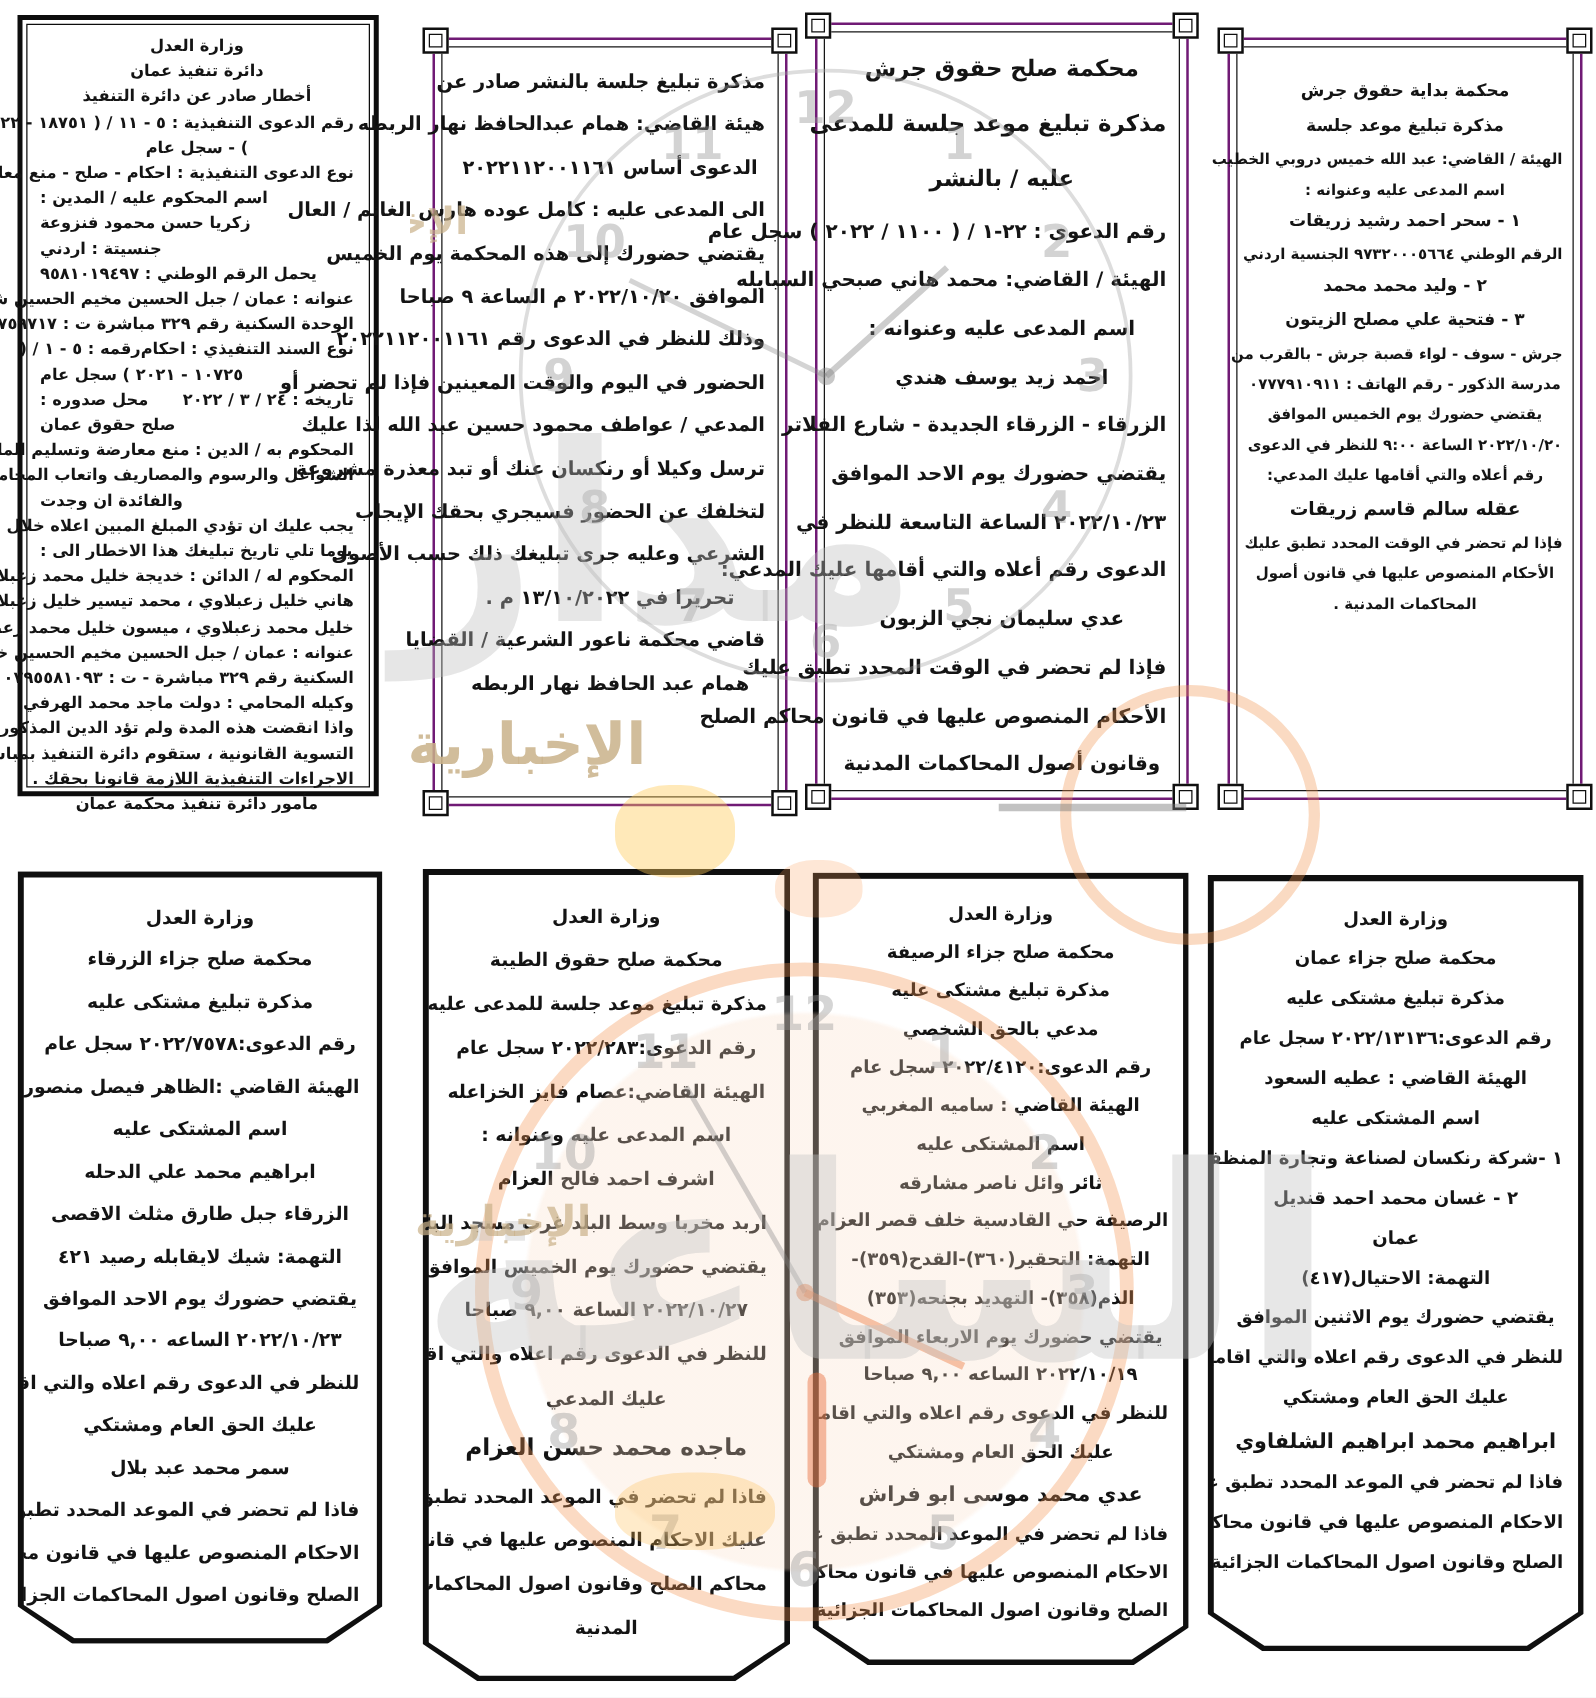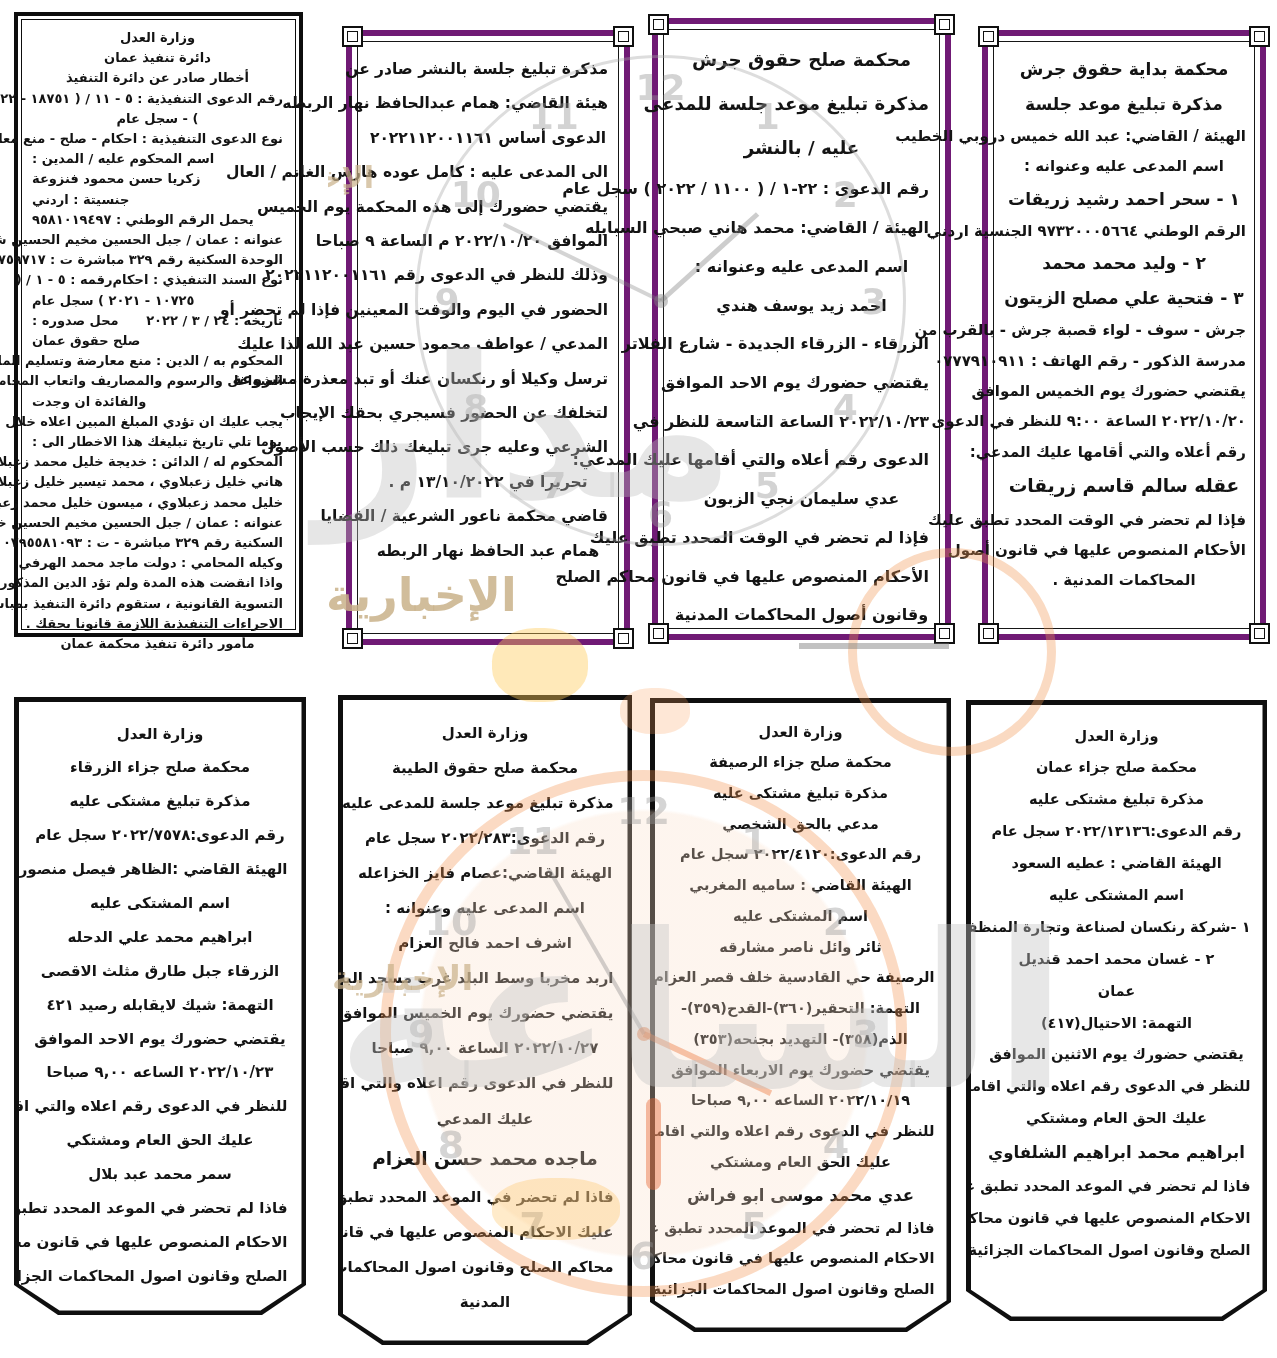--- a/index.html
+++ b/index.html
@@ -12,29 +12,29 @@
   .line.r{text-align:left;}
   .line.c{text-align:center;}
   .line.lg{font-size:1.14em;}
   .line.xl{font-size:1.24em;}
   .line.split{display:flex;justify-content:space-between;}
   
   .dbl{border:4px solid #0d0d0d;padding:3px;height:100%;box-sizing:border-box;}
   .dbl-in{border:1.6px solid #0d0d0d;height:100%;box-sizing:border-box;padding:8px 12px 6px 10px;}
   .n1 .content{font-size:13px;line-height:1.555;}
   
-  .ornate{border:6px solid #701a75;}
+  .ornate{border:2px solid #701a75;}
   .ornate::before{content:"";position:absolute;inset:5px;border:1.4px solid #161616;pointer-events:none;}
   .knot{position:absolute;width:17px;height:17px;border:2.2px solid #101010;background:#fff;z-index:4;}
   .knot::after{content:"";position:absolute;inset:3px;border:1.6px solid #101010;}
   .knot.tl{top:-10px;left:-10px}.knot.tr{top:-10px;right:-10px}
   .knot.bl{bottom:-10px;left:-10px}.knot.br{bottom:-10px;right:-10px}
   .n2 .content{font-size:15.5px;line-height:2.22;padding:16px 16px;}
   .n3 .content{font-size:16px;line-height:2.42;padding:14px 16px;}
-  .n4 .content{font-size:15px;line-height:2.02;padding:16px 14px;}
+  .n4 .content{font-size:12px;line-height:2.02;padding:28px 14px;}
   
   .cut{background:#0f0f0f;
        clip-path:polygon(0 0,100% 0,100% calc(100% - 30px),calc(100% - 44px) 100%,44px 100%,0 calc(100% - 30px));}
   .cut .inner{position:absolute;inset:4.5px;background:#fff;box-sizing:border-box;
        clip-path:polygon(0 0,100% 0,100% calc(100% - 27px),calc(100% - 41px) 100%,41px 100%,0 calc(100% - 27px));}
   .n5 .content{font-size:15px;line-height:2.26;padding:16px 14px;}
   .n6 .content{font-size:15px;line-height:2.34;padding:16px 14px;}
   .n7 .content{font-size:14.5px;line-height:2.12;padding:14px 12px;}
   .n8 .content{font-size:14.5px;line-height:2.2;padding:16px 12px;}
   

